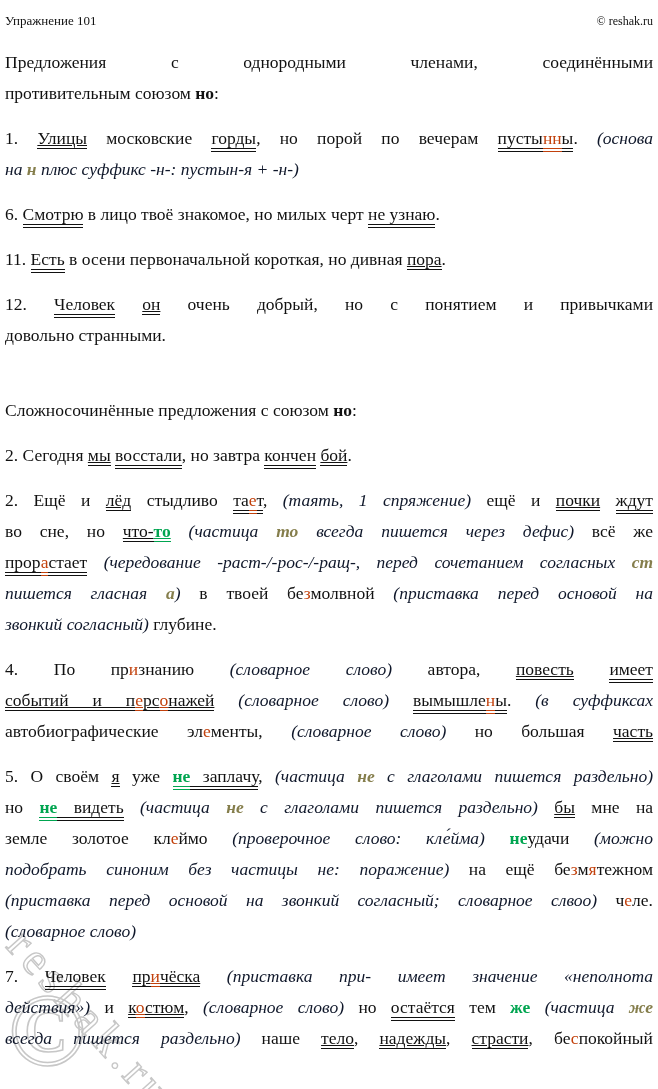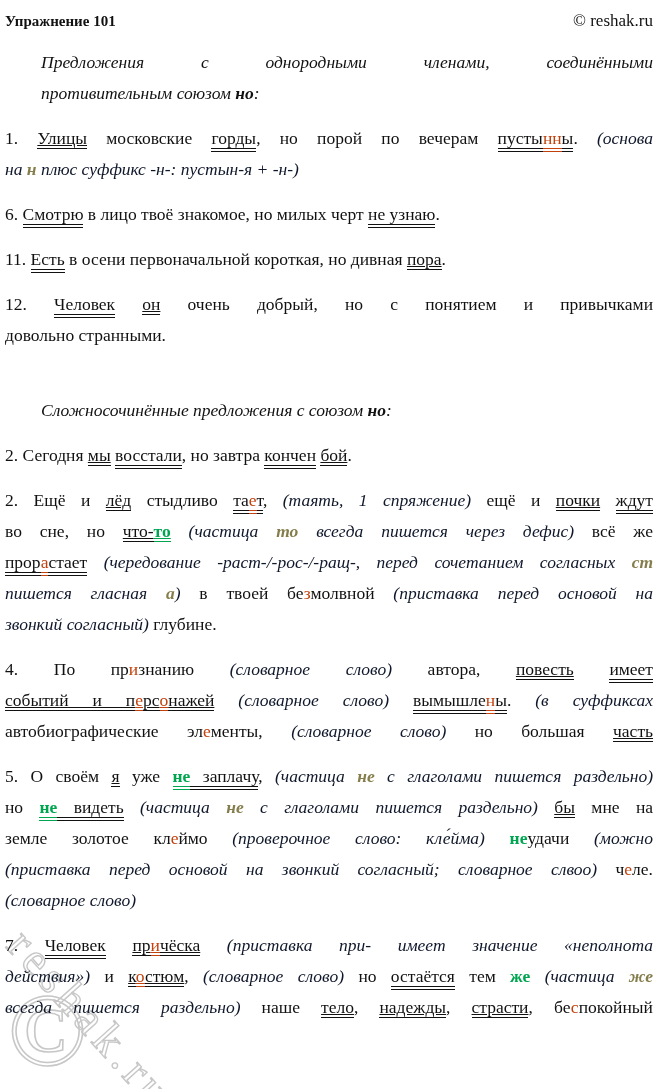--- a/index.html
+++ b/index.html
@@ -3,24 +3,24 @@
 <meta charset="utf-8">
 <style>
   html,body{margin:0;padding:0;background:#fff;}
   body{
     width:658px;height:1089px;position:relative;overflow:hidden;
     font-family:"Liberation Serif","DejaVu Serif",serif;
     font-size:17.5px;line-height:31px;color:#111;
   }
   .content{position:relative;z-index:1;padding:5px 5px 0 5px;}
   .hdr{display:flex;justify-content:space-between;align-items:baseline;margin-bottom:10px;}
-  .title{font-weight:bold;font-size:15px;}
-  .copy{font-size:17px;}
+  .title{font-weight:normal;font-size:13px;}
+  .copy{font-size:12px;}
   .para{margin:0 0 14px 0;}
-  .italic{font-style:italic;margin-left:36px;}
+  .italic{}
   .mt-lg{margin-top:44px;}
   .line{min-height:31px;}
   .line.j{text-align:justify;text-align-last:justify;}
   .b{font-weight:bold;}
   .g{color:#c2410c;}
   .gb{color:#00a550;font-weight:bold;}
   .ol{color:#0f172a;font-style:italic;}
   .olb{color:#857e4c;font-style:italic;font-weight:bold;}
   .u1{border-bottom:1.6px solid currentColor;text-decoration:underline;}
   .u2{border-bottom:4px double currentColor;}
@@ -82,20 +82,21 @@
     </div>
   <div class="para">
       <div class="line j"><span>4. По пр</span><span class="g">и</span><span>знанию </span><span class="ol">(словарное слово)</span><span> автора, </span><span class="u1">повесть</span><span> </span><span class="u2">имеет</span></div>
       <div class="line j"><span class="u1">событий и п</span><span class="u1 g">е</span><span class="u1">рс</span><span class="u1 g">о</span><span class="u1">нажей</span><span> </span><span class="ol">(словарное слово)</span><span> </span><span class="u2">вымышле</span><span class="u2 g">н</span><span class="u2">ы</span><span>. </span><span class="ol">(в суффиксах</span></div>
       <div class="line j"><span>автобиографические эл</span><span class="g">е</span><span>менты, </span><span class="ol">(словарное слово)</span><span> но большая </span><span class="u1">часть</span></div>
     </div>
   <div class="para">
       <div class="line j"><span>5. О своём </span><span class="u1">я</span><span> уже </span><span class="u2 gb">не</span><span class="u2"> заплачу</span><span>, </span><span class="ol">(частица </span><span class="olb">не</span><span class="ol"> с глаголами пишется раздельно)</span></div>
       <div class="line j"><span>но </span><span class="u2 gb">не</span><span class="u2"> видеть</span><span> </span><span class="ol">(частица </span><span class="olb">не</span><span class="ol"> с глаголами пишется раздельно)</span><span> </span><span class="u1">бы</span><span> мне на</span></div>
       <div class="line j"><span>земле золотое кл</span><span class="g">е</span><span>ймо </span><span class="ol">(проверочное слово: кле́йма)</span><span> </span><span class="gb">не</span><span>удачи </span><span class="ol">(можно</span></div>
+      <div class="line j"><span class="ol">подобрать синоним без частицы не: поражение)</span><span> на ещё бе</span><span class="g">з</span><span>м</span><span class="g">я</span><span>тежном</span></div>
       <div class="line j"><span class="ol">(приставка перед основой на звонкий согласный; словарное слвоо)</span><span> ч</span><span class="g">е</span><span>ле.</span></div>
       <div class="line"><span class="ol">(словарное слово)</span></div>
     </div>
   <div class="para">
       <div class="line j"><span>7. </span><span class="u2">Человек</span><span> </span><span class="u1">пр</span><span class="u1 g">и</span><span class="u1">чёска</span><span> </span><span class="ol">(приставка при- имеет значение «неполнота</span></div>
       <div class="line j"><span class="ol">действия»)</span><span> и </span><span class="u1">к</span><span class="u1 g">о</span><span class="u1">стюм</span><span>, </span><span class="ol">(словарное слово)</span><span> но </span><span class="u2">остаётся</span><span> тем </span><span class="gb">же</span><span> </span><span class="ol">(частица </span><span class="olb">же</span></div>
       <div class="line j"><span class="ol">всегда пишется раздельно)</span><span> наше </span><span class="u1">тело</span><span>, </span><span class="u1">надежды</span><span>, </span><span class="u1">страсти</span><span>, бе</span><span class="g">с</span><span>покойный</span></div>
       <div class="line"></div>
     </div>
 </div>

